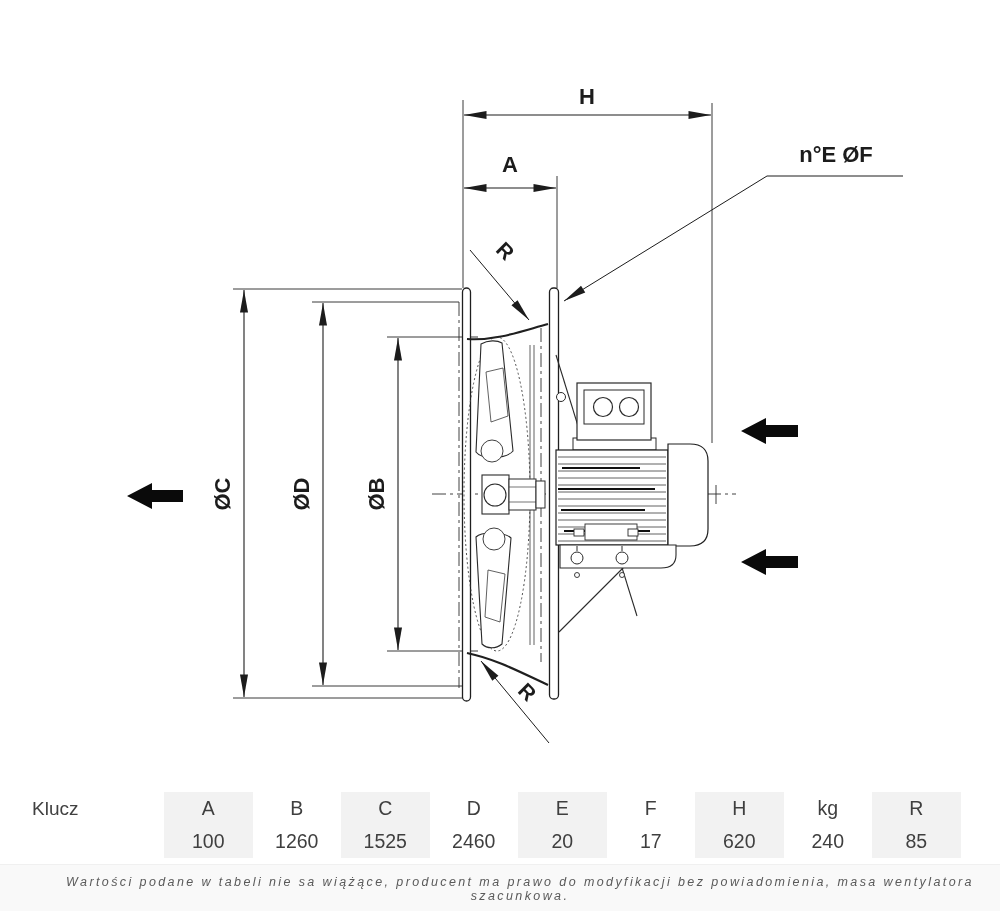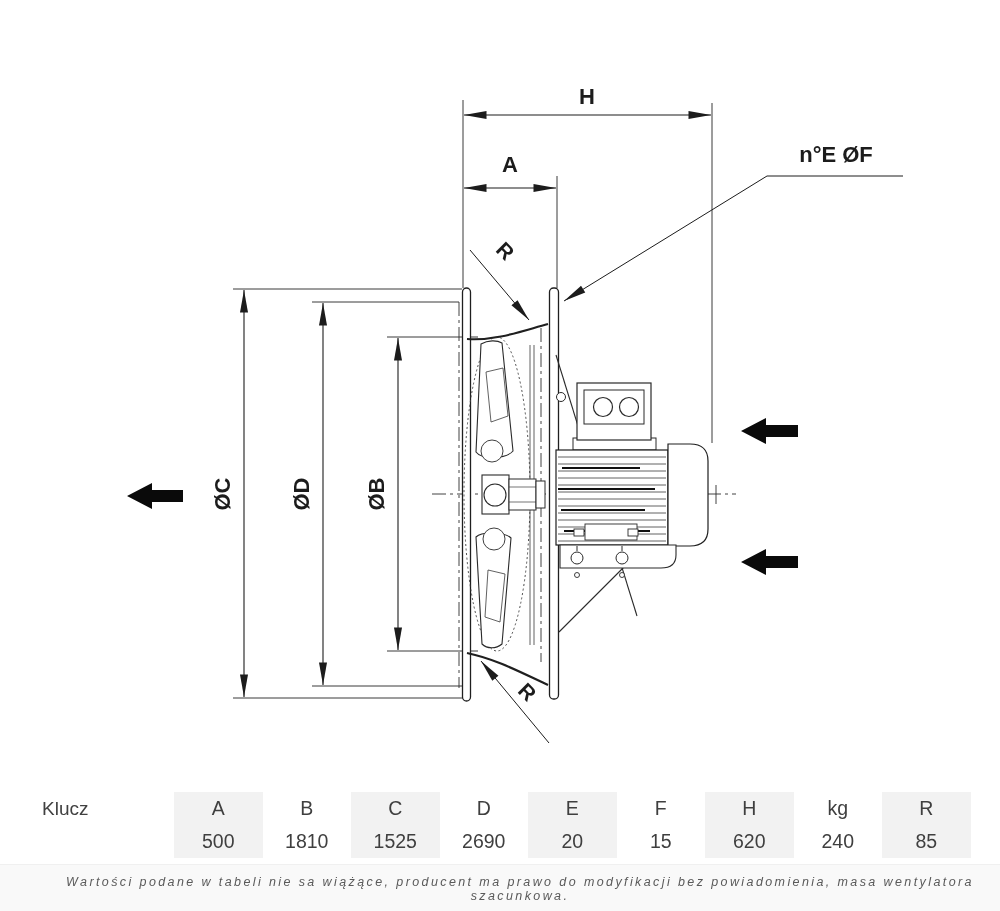--- a/index.html
+++ b/index.html
@@ -4,21 +4,21 @@
 <style>
   html,body{margin:0;padding:0;background:#fff;}
   body{font-family:"Liberation Sans", sans-serif;}
   .page{position:relative;width:1000px;height:911px;background:#fff;overflow:hidden;}
   .page-title{position:absolute;top:20px;left:0;width:1000px;margin:0;
     text-align:center;font-size:31px;font-weight:bold;color:#111;letter-spacing:0px;}
   .drawing{position:absolute;top:0;left:0;}
   .dim-label{font-family:"Liberation Sans",sans-serif;font-weight:bold;font-size:22px;fill:#1c1c1c;}
   .dim-label-sm{font-family:"Liberation Sans",sans-serif;font-weight:bold;font-size:21px;fill:#1c1c1c;}
   
-  .spec-table{position:absolute;top:792px;left:14px;width:826px;height:66px;color:#414141;}
+  .spec-table{position:absolute;top:792px;left:4px;width:826px;height:66px;color:#414141;}
   .row-labels{position:absolute;left:0;top:0;width:160px;height:66px;}
   .row-label{position:absolute;left:28px;width:120px;height:33px;line-height:33px;
     font-size:19px;color:#414141;}
   .row-label.key{top:0;}
   .row-label.value{top:33px;}
   .cols{position:absolute;left:160px;top:0;height:66px;display:flex;}
   .col{width:88.5px;height:66px;text-align:center;}
   .col.shaded{background:#f2f2f2;}
   .cell{height:33px;line-height:33px;font-size:19.5px;color:#3f3f3f;}
   
@@ -162,41 +162,41 @@
     <text class="dim-label-sm" transform="translate(522,697) rotate(45)" text-anchor="middle">R</text>
   </svg>
 
   <div class="spec-table">
     <div class="row-labels">
       <div class="row-label key">Klucz</div>
     </div>
     <div class="cols">
       <div class="col shaded">
         <div class="cell">A</div>
-        <div class="cell">500</div>
+        <div class="cell">100</div>
       </div>
       <div class="col">
         <div class="cell">B</div>
-        <div class="cell">1810</div>
+        <div class="cell">1260</div>
       </div>
       <div class="col shaded">
         <div class="cell">C</div>
         <div class="cell">1525</div>
       </div>
       <div class="col">
         <div class="cell">D</div>
-        <div class="cell">2690</div>
+        <div class="cell">2460</div>
       </div>
       <div class="col shaded">
         <div class="cell">E</div>
         <div class="cell">20</div>
       </div>
       <div class="col">
         <div class="cell">F</div>
-        <div class="cell">15</div>
+        <div class="cell">17</div>
       </div>
       <div class="col shaded">
         <div class="cell">H</div>
         <div class="cell">620</div>
       </div>
       <div class="col">
         <div class="cell">kg</div>
         <div class="cell">240</div>
       </div>
       <div class="col shaded">

